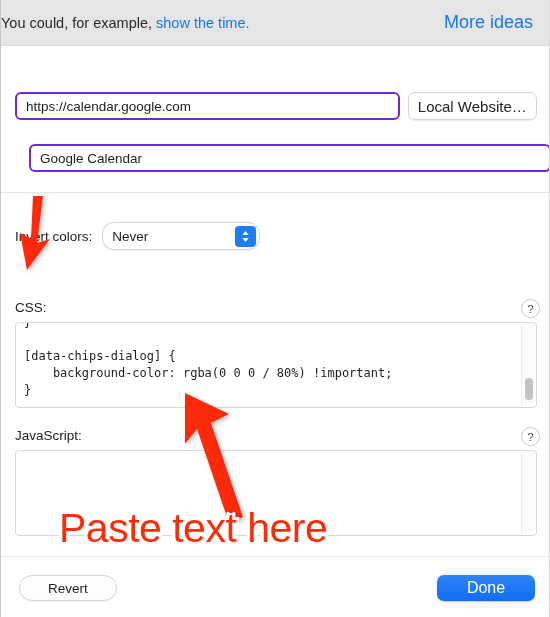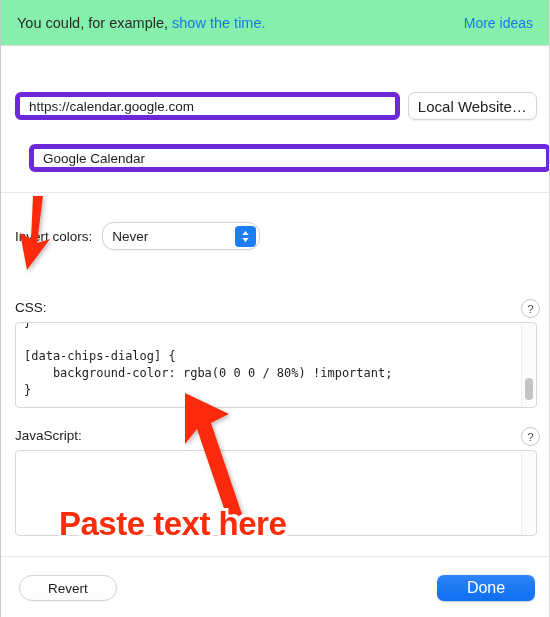--- a/index.html
+++ b/index.html
@@ -27,56 +27,56 @@
     box-sizing: border-box;
     overflow: hidden;
   }
 
   
   .suggest-bar {
     position: absolute;
     left: 0; top: 0;
     width: 100%;
     height: 46px;
-    background: #86efac;
+    background: #e5e5e5;
     border-bottom: 1px solid #dcdcdc;
     box-sizing: border-box;
     display: flex;
     align-items: center;
     justify-content: space-between;
-    padding: 0 16px 0 16px;
+    padding: 0 16px 0 0;
   }
   .suggest-text {
     font-size: 14.5px;
     color: #2b2b2b;
     white-space: nowrap;
   }
   .suggest-link {
     color: #1877ee;
     cursor: pointer;
   }
   .more-ideas {
-    font-size: 14px;
+    font-size: 18px;
     color: #1877ee;
     cursor: pointer;
     white-space: nowrap;
   }
 
   
   .field-row {
     position: absolute;
     display: flex;
     align-items: center;
   }
   .row-url { left: 14px; top: 92px; width: 522px; }
   .row-title { left: 28px; top: 144px; width: 536px; }
 
   .txtfield {
     height: 28px;
-    border: 5px solid #6d28d9;
+    border: 2px solid #6d28d9;
     border-radius: 6px;
     background: #ffffff;
     box-sizing: border-box;
     display: flex;
     align-items: center;
     padding: 0 9px;
     font-size: 13.5px;
     color: #1d1d1f;
     box-shadow: 0 0 0 0.5px rgba(0,0,0,0.02);
   }
@@ -295,22 +295,22 @@
     left: 0; top: 0;
     width: 550px;
     height: 617px;
     pointer-events: none;
   }
   .paste-text {
     position: absolute;
     left: 58px;
     top: 505px;
     font-family: "Liberation Sans", sans-serif;
-    font-weight: bold;
-    font-size: 33px;
+    font-weight: normal;
+    font-size: 41px;
     color: #fb2c0a;
     letter-spacing: -0.5px;
     text-shadow:
        2px 0 0 #fff, -2px 0 0 #fff, 0 2px 0 #fff, 0 -2px 0 #fff,
        2px 2px 0 #fff, -2px 2px 0 #fff, 2px -2px 0 #fff, -2px -2px 0 #fff,
        3px 3px 0 #fff, -3px 3px 0 #fff, 3px -3px 0 #fff, -3px -3px 0 #fff;
     white-space: nowrap;
   }
 </style>
 </head>

